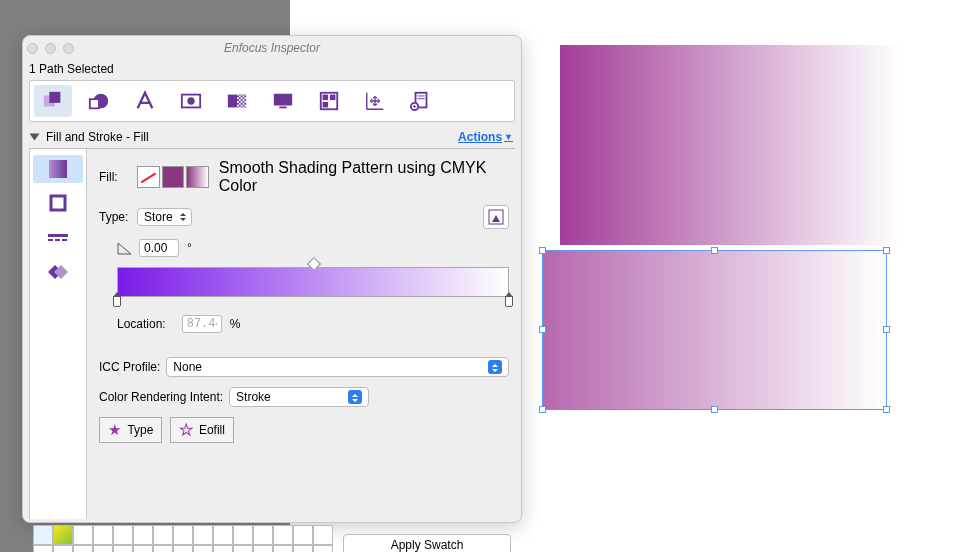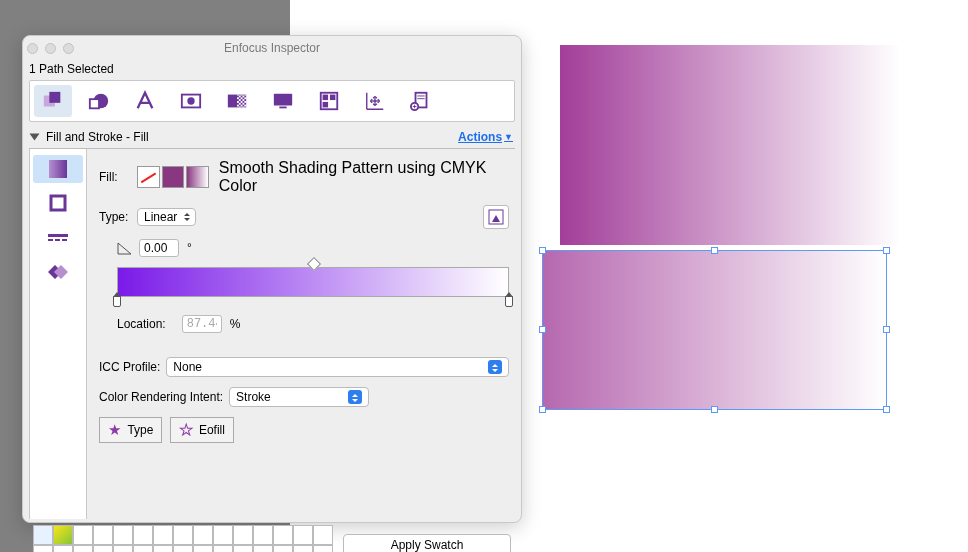--- a/index.html
+++ b/index.html
@@ -1,19 +1,19 @@
 <!DOCTYPE html>
 <html><head>
 <meta charset="utf-8">
 <style>
 *{box-sizing:border-box;margin:0;padding:0;font-family:-apple-system,BlinkMacSystemFont,"Helvetica Neue",sans-serif;font-size:12px;}
 body{width:968px;height:552px;background:#fff;position:relative;overflow:hidden;}
 .graybg{position:absolute;left:0;top:0;width:290px;height:552px;background:#808080;}
 .panel{position:absolute;left:22px;top:35px;width:500px;height:488px;background:#efeeef;border:1px solid #c8c8c8;border-radius:8px;box-shadow:0 4px 20px rgba(0,0,0,.2);}
-.titlebar{height:24px;display:flex;align-items:center;padding:0 4px;position:relative;}
+.titlebar{height:24px;display:flex;align-items:center;padding:0 4px;position:relative;font-style:italic;}
 .tl{display:flex;gap:7px;}
 .tl span{width:11px;height:11px;border-radius:50%;background:#dcdcdc;border:1px solid #c2c2c2;}
 .title{position:absolute;left:0;right:0;text-align:center;color:#7a7a7a;font-size:12px;}
 .status{padding:2px 6px;font-size:12px;}
 .toolbar{margin:2px 6px;background:#fff;border:1px solid #c8c8c8;border-radius:2px;display:flex;align-items:center;height:42px;padding:0 4px;gap:8px;}
 .tool{width:38px;height:32px;display:flex;align-items:center;justify-content:center;border-radius:3px;color:#6a3598;}
 .tool.active{background:#dde8f3;}
 .tool svg{width:22px;height:22px;}
 .section{display:flex;align-items:center;padding:6px 8px 4px 8px;}
 .tri{width:0;height:0;border-top:5px solid transparent;border-bottom:5px solid transparent;border-left:7px solid #555;transform:rotate(90deg);margin-right:8px;}
@@ -210,21 +210,21 @@
       <div class="row">
         <span class="lbl">Fill:</span>
         <div class="sw nofill"></div>
         <div class="sw solid"></div>
         <div class="sw grad"></div>
         <span class="desc">Smooth Shading Pattern using CMYK Color</span>
       </div>
 
       <div class="row">
         <span class="lbl">Type:</span>
-        <div class="select"><span>Linear</span></div>
+        <div class="select"><span>Store</span></div>
         <div style="flex:1"></div>
         <div class="iconbtn">
             <svg width="16" height="16">
               <rect x="1" y="1" width="14" height="14" fill="none" stroke="#6a3598"></rect>
               <path d="M4 13 L8 6 L12 13" fill="#6a3598"></path>
             </svg>
           </div>
       </div>
 
       <div class="row" style="margin-left:18px;">

